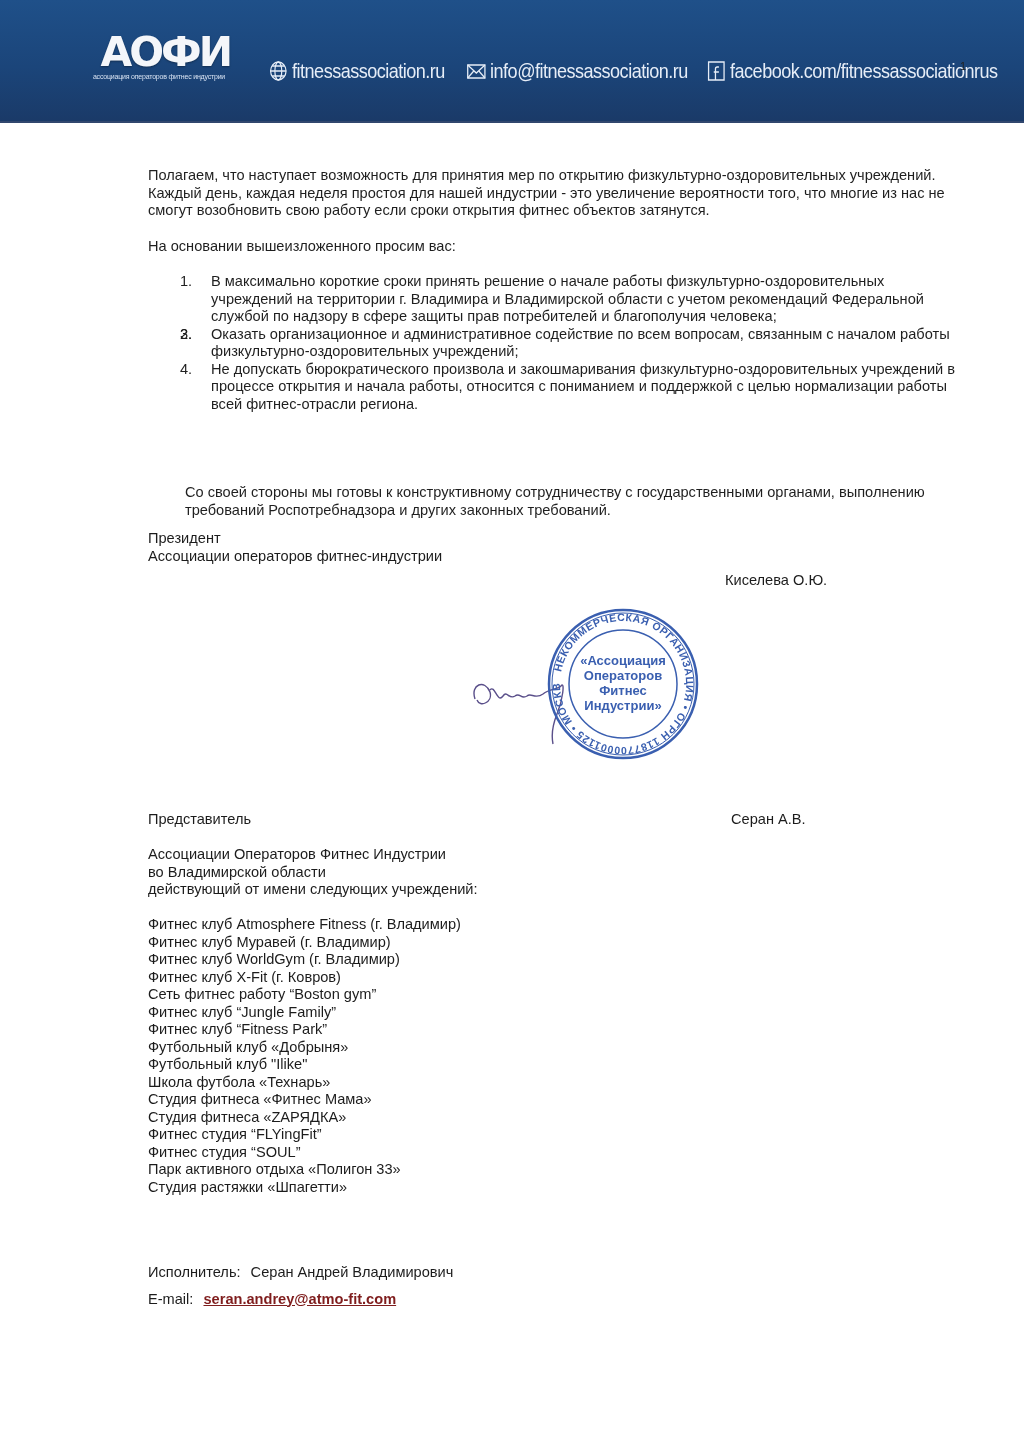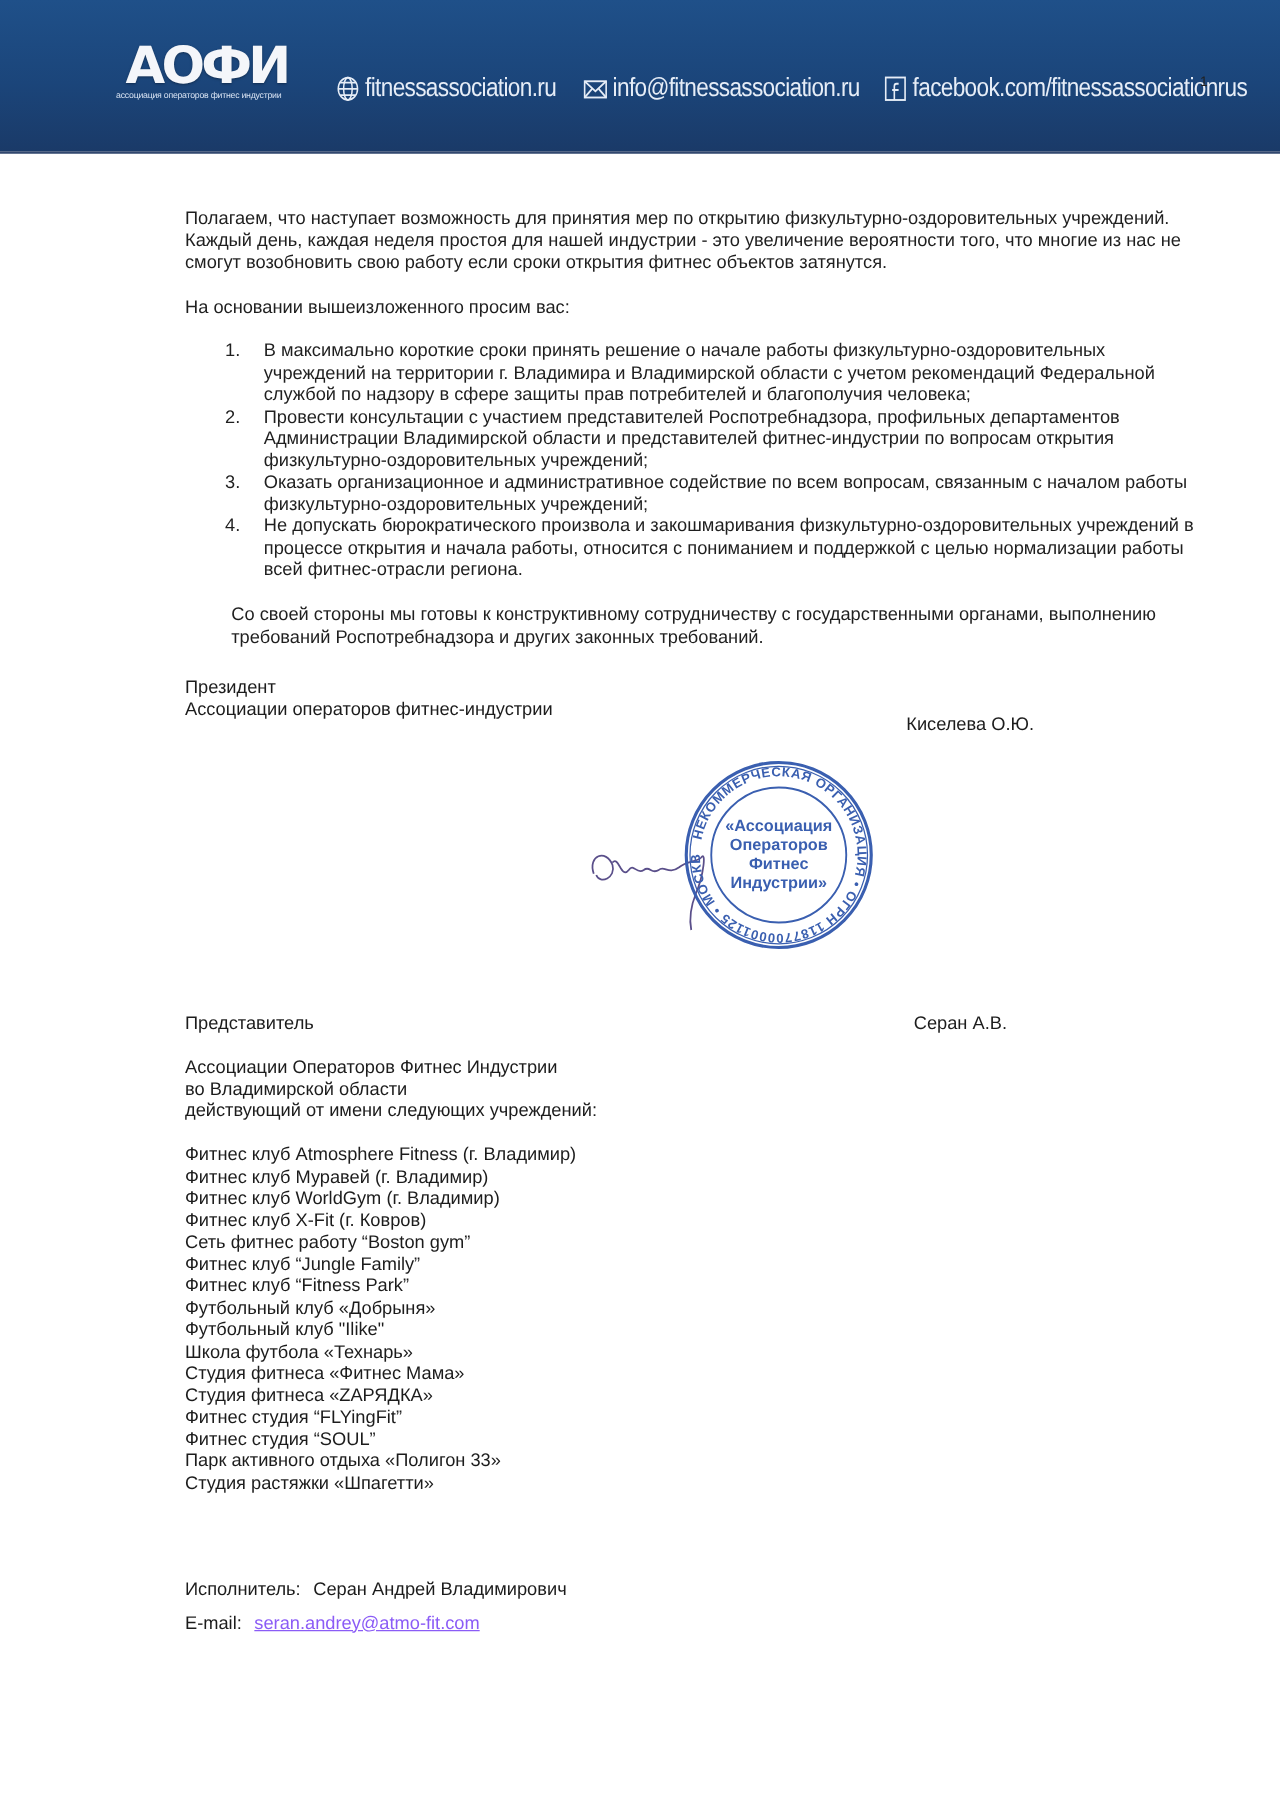--- a/index.html
+++ b/index.html
@@ -35,31 +35,31 @@
   .c1 { left: 268px; } .c2 { left: 466px; } .c3 { left: 706px; }
   .para { position: absolute; left: 148px; width: 820px; font-size: 14.6px; line-height: 17.5px; color: #1f1f1f; }
   .p1 { top: 167px; }
   .p2 { top: 238px; }
   ol.req { position: absolute; left: 148px; top: 273px; width: 820px; margin: 0; padding: 0; list-style: none;
     font-size: 14.6px; line-height: 17.5px; color: #1f1f1f; }
   ol.req li { position: relative; padding-left: 63px; }
   ol.req .num { position: absolute; left: 32px; top: 0; }
   .p3 { top: 484px; margin-left: 37px; }
 
-  .sig-title { position: absolute; left: 148px; top: 542px; font-size: 14.6px; line-height: 17.5px; }
+  .sig-title { position: absolute; left: 148px; top: 530px; font-size: 14.6px; line-height: 17.5px; }
   .sig-name1 { position: absolute; left: 725px; top: 572px; font-size: 14.6px; }
   .stamp { position: absolute; left: 465px; top: 604px; width: 240px; height: 160px; }
 
   .rep-title { position: absolute; left: 148px; top: 811px; font-size: 14.6px; text-align: right; }
   .rep-name { position: absolute; left: 731px; top: 811px; font-size: 14.6px; text-align: right; }
   .rep-org { position: absolute; left: 148px; top: 846px; font-size: 14.6px; line-height: 17.5px; }
   .clubs { position: absolute; left: 148px; top: 916px; margin: 0; padding: 0; list-style: none;
     font-size: 14.6px; line-height: 17.5px; }
   .exec { position: absolute; left: 148px; top: 1259px; font-size: 14.6px; line-height: 26.5px; }
-  .exec a { color: #8b5cf6; text-decoration: underline; }
+  .exec a { color: #7f1d1d; text-decoration: underline; font-weight: bold; }
   .exec .lbl { margin-right: 6px; }
   .page-num { position: absolute; left: 960px; top: 60px; font-size: 11px; color: #222; }
 </style>
 </head>
 <body>
 
 <div class="header">
   <div class="logo">
     <div class="logo-mark">АОФИ</div>
     <div class="logo-sub">ассоциация операторов фитнес индустрии</div>
@@ -100,21 +100,21 @@
     <span>facebook.com/fitnessassociationrus</span>
   </div>
   <span class="page-num">1</span>
 </div>
 
 <div class="para p1">Полагаем, что наступает возможность для принятия мер по открытию физкультурно-оздоровительных учреждений. Каждый день, каждая неделя простоя для нашей индустрии - это увеличение вероятности того, что многие из нас не смогут возобновить свою работу если сроки открытия фитнес объектов затянутся.</div>
 <div class="para p2">На основании вышеизложенного просим вас:</div>
 
 <ol class="req">
   <li><span class="num">1.</span><span>В максимально короткие сроки принять решение о начале работы физкультурно-оздоровительных учреждений на территории г. Владимира и Владимирской области с учетом рекомендаций Федеральной службой по надзору в сфере защиты прав потребителей и благополучия человека;</span></li>
-  <li><span class="num">2.</span><span>Провести консультации с участием представителей Роспотребнадзора, профильных департаментов Администрации Владимирской области и представителей фитнес-индустрии по вопросам открытия физкультурно-оздоровительных учреждений;</span></li>
+  <li><span class="num">2.</span></li>
   <li><span class="num">3.</span><span>Оказать организационное и административное содействие по всем вопросам, связанным с началом работы физкультурно-оздоровительных учреждений;</span></li>
   <li><span class="num">4.</span><span>Не допускать бюрократического произвола и закошмаривания физкультурно-оздоровительных учреждений в процессе открытия и начала работы, относится с пониманием и поддержкой с целью нормализации работы всей фитнес-отрасли региона.</span></li>
 </ol>
 
 <div class="para p3">Со своей стороны мы готовы к конструктивному сотрудничеству с государственными органами, выполнению требований Роспотребнадзора и других законных требований.</div>
 
 <div class="sig-title">
   <div>Президент</div>
   <div>Ассоциации операторов фитнес-индустрии</div>
 </div>

